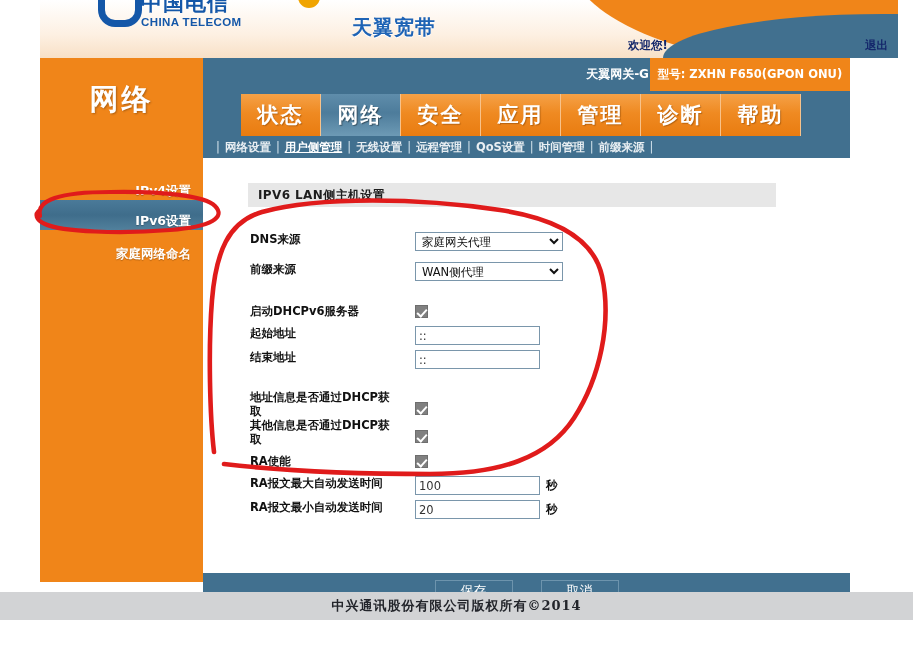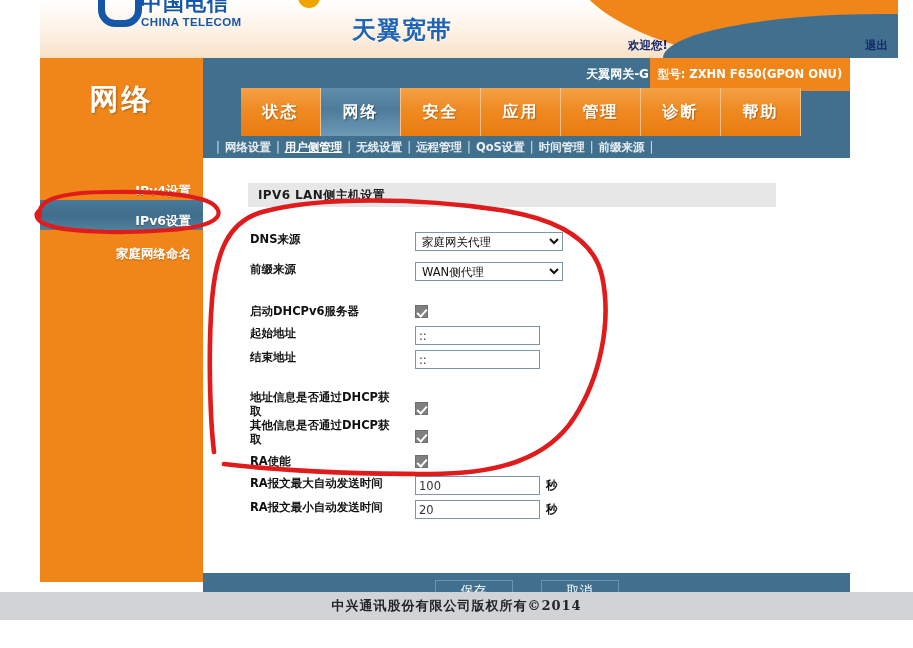--- a/index.html
+++ b/index.html
@@ -52,21 +52,21 @@
     letter-spacing:1px;line-height:1;margin-bottom:1px;
   }
   #ct-en{
     font-family:"Liberation Sans", sans-serif;
     font-size:11.5px;font-weight:bold;color:#1457a8;
     letter-spacing:.4px;line-height:1;margin-top:2px;
   }
   #logo-text-col{display:flex;flex-direction:column;}
   #tywd{
     font-family:Liberation Sans, sans-serif;
-    font-size:24px;font-weight:bold;color:#1e63b5;
+    font-size:20px;font-weight:bold;color:#1e63b5;
     letter-spacing:1px;margin-left:26px;margin-bottom:2px;
     text-shadow:0 1px 0 #ffffff;
   }
   #dot{
     position:absolute;left:258px;top:-14px;width:22px;height:22px;
     border-radius:50%;background:#f0a400;
   }
   #welcome-row{
     position:absolute;right:10px;top:38px;width:260px;
     display:flex;justify-content:space-between;
@@ -121,26 +121,26 @@
     white-space:nowrap;
   }
 
   
   #tabstrip{
     position:absolute;left:163px;top:91px;width:647px;height:45px;
     background:#41708f;
     display:flex;align-items:flex-end;
   }
   .tab{
-    width:80px;height:48px;box-sizing:border-box;
+    width:80px;height:42px;box-sizing:border-box;
     display:flex;align-items:center;justify-content:center;
     background:linear-gradient(to bottom,#f5a147 0%,#ef8a22 45%,#e97c10 100%);
     border-right:1px solid #f8c28a;
     font-family:"DejaVu Sans", sans-serif;
-    font-size:16px;font-weight:bold;color:#ffffff;
+    font-size:21px;font-weight:bold;color:#ffffff;
     letter-spacing:2px;cursor:pointer;
     text-shadow:1px 1px 1px rgba(120,60,0,.45);
   }
   .tab:first-child{margin-left:38px;}
   .tab.active{
     background:linear-gradient(to bottom,#5f8dab 0%,#4d7c9b 45%,#6d9ab5 100%);
     text-shadow:1px 1px 1px rgba(0,0,0,.4);
   }
 
   

